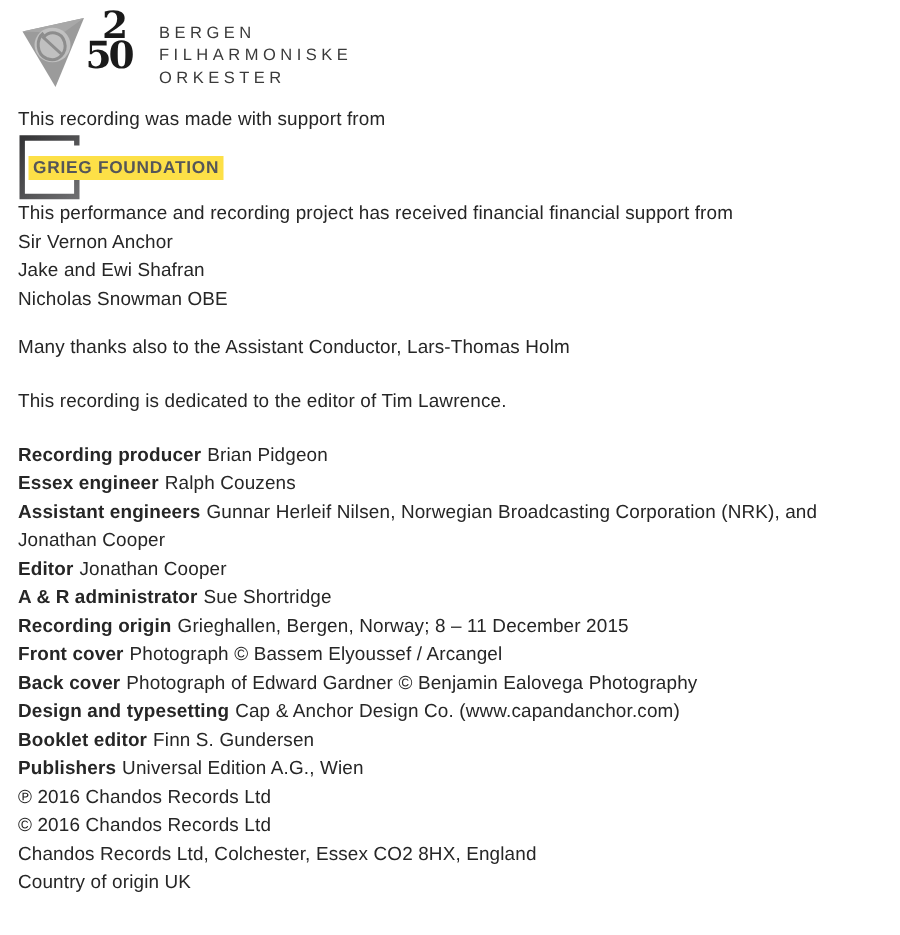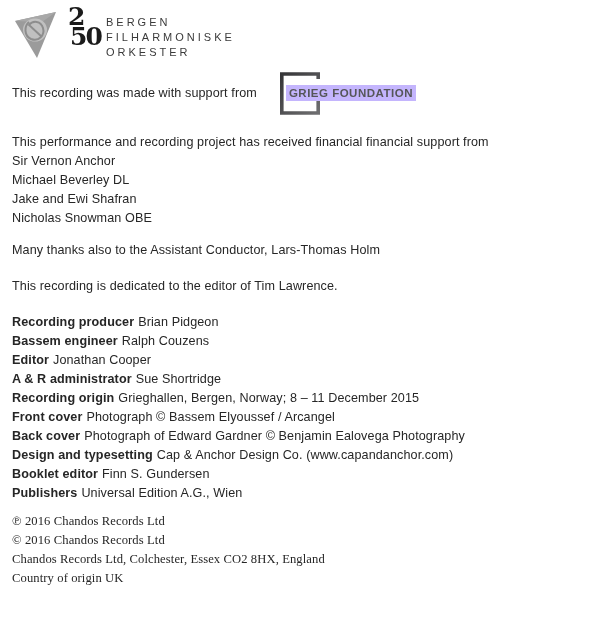--- a/index.html
+++ b/index.html
@@ -15,44 +15,44 @@
 
   
   .logo-row { display: flex; align-items: flex-start; height: 52px; }
   .emblem { flex: none; margin-top: 2px; }
   .num-stack { position: relative; width: 42px; height: 52px; margin-left: -4px; flex: none; }
   .num-top, .num-bottom {
     position: absolute; font-family: "DejaVu Serif", serif; font-weight: bold;
     color: #1a1a1a; line-height: 1;
   }
   .num-top { top: -2px; left: 14px; font-size: 25px; }
-  .num-bottom { top: 18px; left: 16px; font-size: 25px; letter-spacing: -2px; }
+  .num-bottom { top: 18px; left: 3px; font-size: 25px; letter-spacing: -2px; }
   .orch-name { margin-left: 10px; margin-top: 9px; }
   .orch-name div {
     font-size: 11px; letter-spacing: 3px; line-height: 15px; color: #3a3a3a; font-weight: normal;
   }
 
   
-  .support-row { margin-top: 12px; display: flex; align-items: center; height: 46px; }
+  .support-row { margin-top: 12px; display: flex; align-items: flex-start; height: 46px; flex-direction: column; }
   .support-text { margin-right: 22px; }
   .grieg { position: relative; width: 42px; height: 45px; flex: none; }
   .grieg-text {
     position: absolute; left: 7px; top: 50%; transform: translateY(-50%);
-    background: #c4b5fd; padding: 2px 3px;
+    background: #fde047; padding: 2px 3px;
     font-size: 11.5px; font-weight: bold; letter-spacing: 0.5px;
     color: #555658; white-space: nowrap;
   }
 
   
   .para-supporters { margin-top: 17px; }
   .thanks-line { margin-top: 13px; }
   .dedication-line { margin-top: 17px; }
   .credits { margin-top: 17px; }
   .credit .label { font-weight: bold; margin-right: 4px; }
-  .legal { margin-top: 9px; font-family: Liberation Serif, serif; }
+  .legal { margin-top: 0; }
 </style>
 </head>
 <body>
 
 <div class="page">
 
   <div class="logo-row">
     <svg class="emblem" width="46" height="52" viewBox="0 0 46 52">
       <polygon points="3,13 44,4 25,50" fill="#9b9b9b"></polygon>
       <polygon points="3,13 44,4 30,14" fill="#a8a8a8"></polygon>
@@ -82,35 +82,37 @@
         </defs>
         <path d="M 39.2 8 L 39.2 3 L 2.8 3 L 2.8 42 L 39.2 42 L 39.2 29" stroke="url(#gfgrad)" stroke-width="3.6" fill="none"></path>
       </svg>
       <span class="grieg-text">GRIEG FOUNDATION</span>
     </div>
   </div>
 
   <div class="para-supporters">
     <p>This performance and recording project has received financial financial support from</p>
     <p>Sir Vernon Anchor</p>
-    <p>Michael Beverley DL</p>
     <p>Jake and Ewi Shafran</p>
     <p>Nicholas Snowman OBE</p>
   </div>
 
   <p class="thanks-line">Many thanks also to the Assistant Conductor, Lars-Thomas Holm</p>
 
   <p class="dedication-line">This recording is dedicated to the editor of Tim Lawrence.</p>
 
   <div class="credits">
     <p class="credit">
       <span class="label">Recording producer</span><span class="value">Brian Pidgeon</span>
     </p>
     <p class="credit">
-      <span class="label">Bassem engineer</span><span class="value">Ralph Couzens</span>
+      <span class="label">Essex engineer</span><span class="value">Ralph Couzens</span>
+    </p>
+    <p class="credit">
+      <span class="label">Assistant engineers</span><span class="value">Gunnar Herleif Nilsen, Norwegian Broadcasting Corporation (NRK), and Jonathan Cooper</span>
     </p>
     <p class="credit">
       <span class="label">Editor</span><span class="value">Jonathan Cooper</span>
     </p>
     <p class="credit">
       <span class="label">A &amp; R administrator</span><span class="value">Sue Shortridge</span>
     </p>
     <p class="credit">
       <span class="label">Recording origin</span><span class="value">Grieghallen, Bergen, Norway; 8 – 11 December 2015</span>
     </p>

